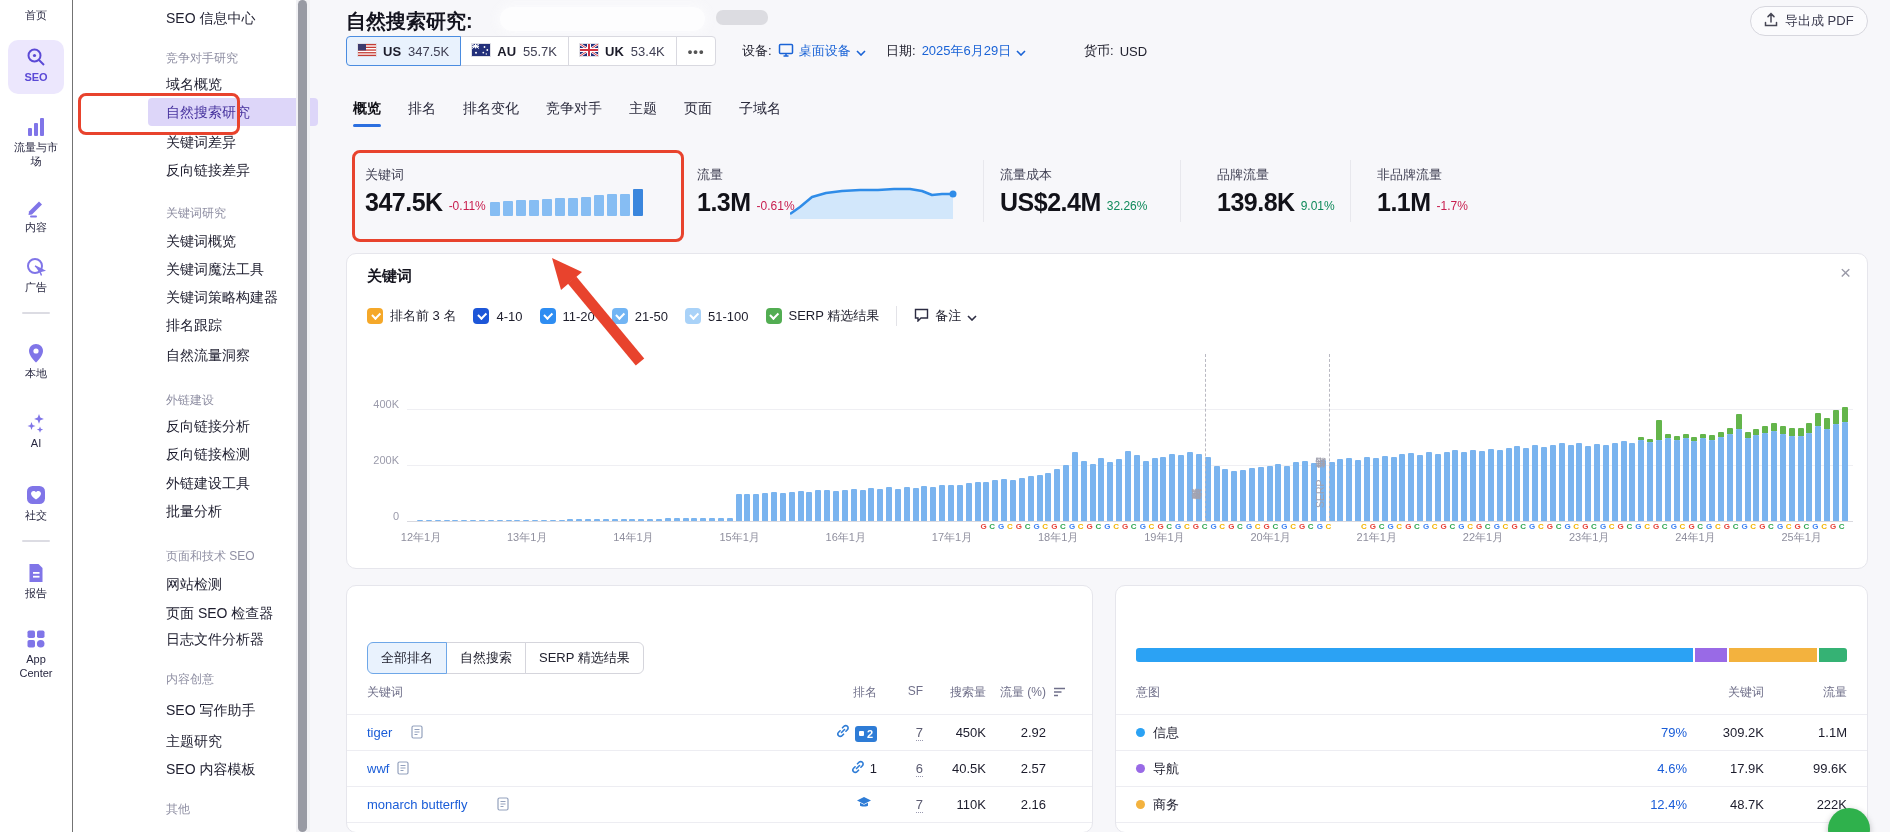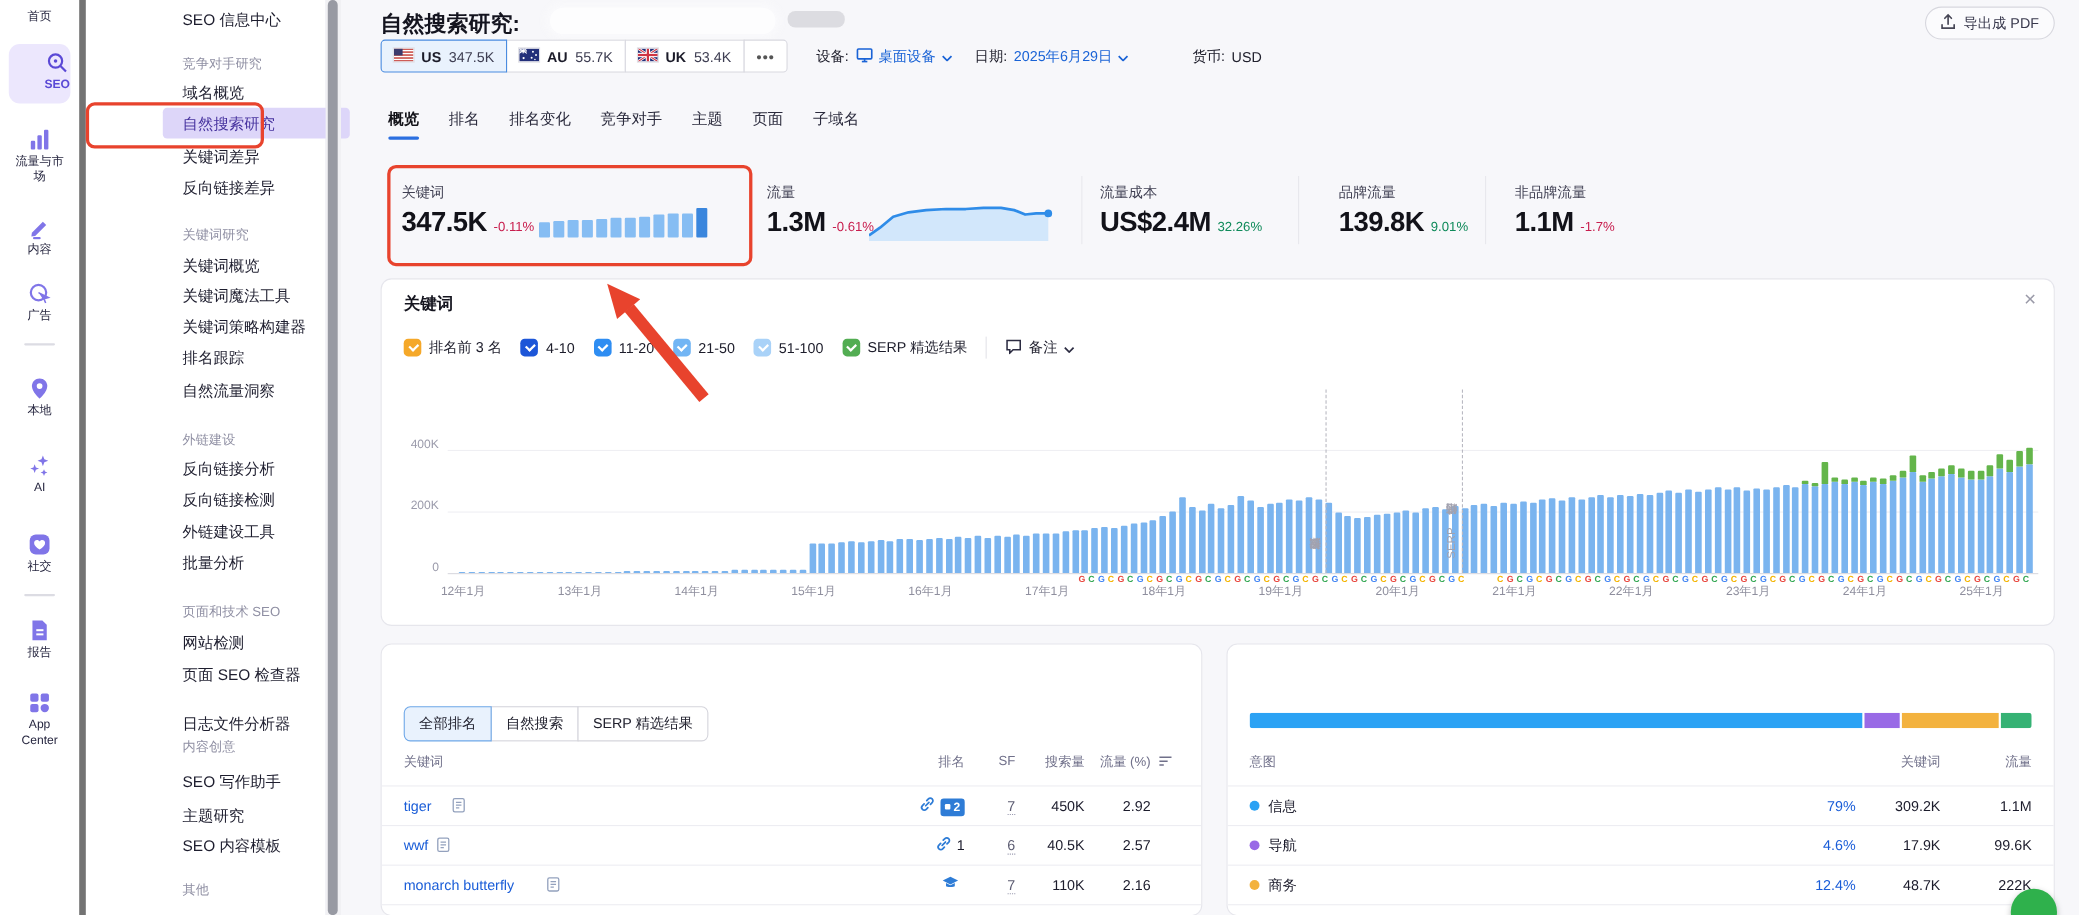--- a/index.html
+++ b/index.html
@@ -1,19 +1,19 @@
 <!DOCTYPE html>
 <html><head>
 <meta charset="utf-8">
 <style>
   html,body{margin:0;padding:0;}
   body{width:1890px;height:832px;overflow:hidden;position:relative;background:#f7f7fa;
        font-family:"Liberation Sans","DejaVu Sans",sans-serif;color:#1c1c2c;}
   
-  #rail{position:absolute;left:0;top:0;width:72px;height:832px;background:#fff;border-right:6px solid #737373;z-index:6;}
+  #rail{position:absolute;left:0;top:0;width:72px;height:832px;background:#fff;border-right:1px solid #737373;z-index:6;}
   .rail-item{position:absolute;left:0;width:72px;text-align:center;cursor:pointer;}
   .rail-ic{display:block;margin:0 auto;width:22px;height:22px;}
   .rail-lb{display:block;margin:2px auto 0;width:56px;font-size:11px;line-height:14px;color:#272740;}
   .rail-sel-bg{position:absolute;left:8px;top:40px;width:56px;height:54px;background:#ece7fd;border-radius:10px;}
   .rail-div{position:absolute;left:22px;width:28px;height:2px;background:#dcdce3;border-radius:1px;}
   
   #menu{position:absolute;left:72px;top:0;width:224px;height:832px;background:#fff;border-right:1px solid #e8e8ee;z-index:5;}
   .m-top{position:absolute;left:94px;font-size:14px;color:#1d1d2e;cursor:pointer;white-space:nowrap;}
   .m-hdr{position:absolute;left:94px;font-size:12px;color:#8f8fa3;white-space:nowrap;}
   .m-it{position:absolute;left:94px;font-size:14px;color:#1d1d2e;cursor:pointer;white-space:nowrap;}
@@ -109,21 +109,21 @@
   #fab{position:absolute;left:1828px;top:808px;width:42px;height:42px;border-radius:50%;background:#2fb14c;z-index:55;box-shadow:0 2px 6px rgba(0,0,0,.25);cursor:pointer;}
 </style>
 </head>
 <body>
 
 <div id="rail">
     <div class="rail-item" style="top: 6px;">
       <span class="rail-lb">首页</span>
     </div>
     <div class="rail-sel-bg"></div>
-    <div class="rail-item" style="top: 46px; padding-left: 16px;"><span><svg class="rail-ic" viewBox="0 0 22 22" fill="none" stroke="#5b49d6" stroke-width="2">
+    <div class="rail-item" style="top: 46px;"><span><svg class="rail-ic" viewBox="0 0 22 22" fill="none" stroke="#5b49d6" stroke-width="2">
           <circle cx="9.5" cy="9.5" r="6"></circle>
           <path d="M14 14 L19 19"></path>
           <circle cx="9.5" cy="9.5" r="1.6" fill="#5b49d6" stroke="none"></circle>
         </svg></span><span class="rail-lb" style="margin-top: 2px; color: rgb(91, 73, 214); font-weight: bold;">SEO</span></div>
     <div class="rail-item" style="top: 116px;"><span><svg class="rail-ic" viewBox="0 0 22 22" fill="#8075e8">
           <rect x="3" y="12" width="4" height="8" rx="1"></rect>
           <rect x="9" y="7" width="4" height="13" rx="1"></rect>
           <rect x="15" y="2" width="4" height="18" rx="1"></rect>
         </svg></span><span class="rail-lb" style="width: 50px; margin-top: 2px;">流量与市场</span></div>
     <div class="rail-item" style="top: 196px;"><span><svg class="rail-ic" viewBox="0 0 22 22" fill="#8075e8">
@@ -176,21 +176,21 @@
     <div class="m-it" style="top: 317px;">排名跟踪</div>
     <div class="m-it" style="top: 347px;">自然流量洞察</div>
     <div class="m-hdr" style="top: 392px;">外链建设</div>
     <div class="m-it" style="top: 418px;">反向链接分析</div>
     <div class="m-it" style="top: 446px;">反向链接检测</div>
     <div class="m-it" style="top: 475px;">外链建设工具</div>
     <div class="m-it" style="top: 503px;">批量分析</div>
     <div class="m-hdr" style="top: 548px;">页面和技术 SEO</div>
     <div class="m-it" style="top: 576px;">网站检测</div>
     <div class="m-it" style="top: 605px;">页面 SEO 检查器</div>
-    <div class="m-it" style="top: 631px; margin-top: 19px;">日志文件分析器</div>
+    <div class="m-it" style="top: 631px;">日志文件分析器</div>
     <div class="m-hdr" style="top: 671px;">内容创意</div>
     <div class="m-it" style="top: 702px;">SEO 写作助手</div>
     <div class="m-it" style="top: 733px;">主题研究</div>
     <div class="m-it" style="top: 761px;">SEO 内容模板</div>
     <div class="m-hdr" style="top: 801px;">其他</div>
   </div>
 <div id="scrolltrack"></div>
 <div id="scrollthumb"></div>
 
 <div id="page-title">自然搜索研究:</div>

